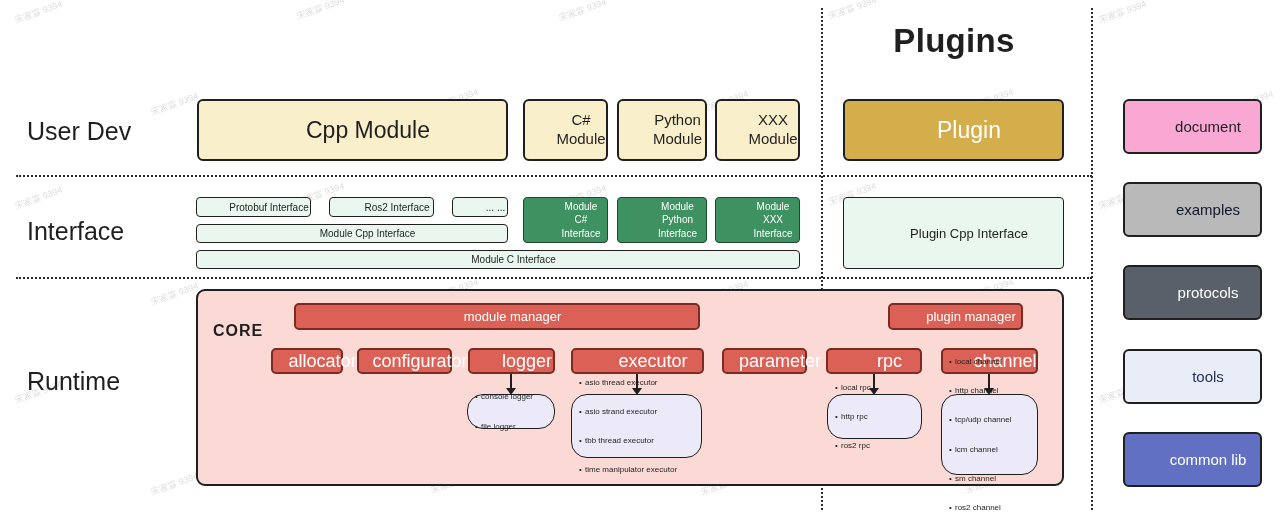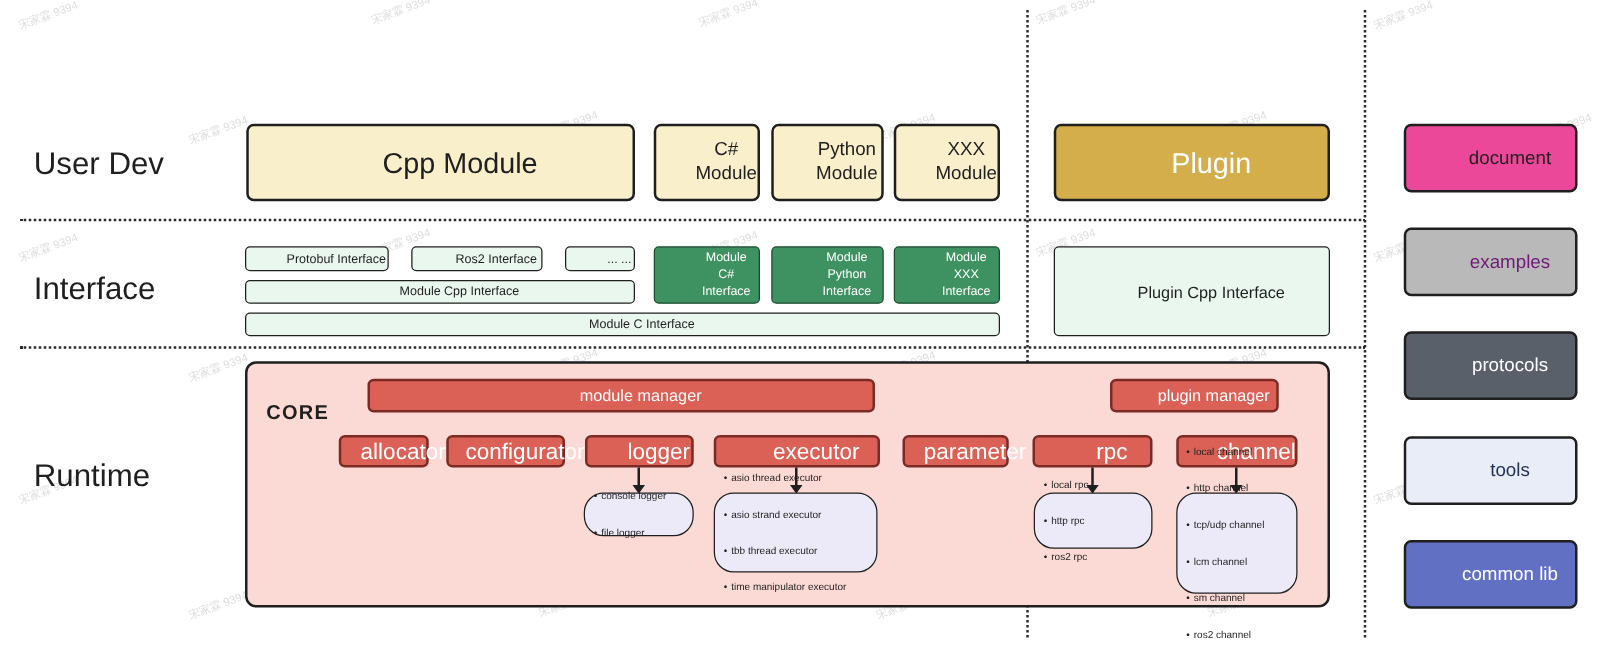--- a/index.html
+++ b/index.html
@@ -37,22 +37,22 @@
   .lav ul { margin:0; padding:0; list-style:none; text-align:left; }
   .lav li { font-size:8px; line-height:1.4; padding-left:7px; position:relative; white-space:nowrap; }
   .lav li::before { content:'•'; position:absolute; left:1px; }
 
   .arrow { position:absolute; width:2px; background:#1f1f1f; top:374px; height:14px; }
   .arrow::after { content:''; position:absolute; left:-4px; top:100%; width:0; height:0;
                   border-left:5px solid transparent; border-right:5px solid transparent;
                   border-top:7px solid #1f1f1f; }
 
   .others-box { font-size:15px; }
-  .bg-document  { background:#ec4899; }
-  .bg-examples  { background:#B9B9B9; color:#701a75; }
+  .bg-document  { background:#f9a8d4; }
+  .bg-examples  { background:#B9B9B9; color:#0f172a; }
   .bg-protocols { background:#596069; color:#ffffff; }
   .bg-tools     { background:#E9EDF8; color:#233253; }
   .bg-commonlib { background:#6170C2; color:#ffffff; }
 
   .wm { position:absolute; font-size:9px; color:#d2d2d2; transform:rotate(-20deg);
         white-space:nowrap; opacity:0.75; pointer-events:none; }
 </style>
 </head>
 <body>
 
@@ -87,20 +87,21 @@
     <span class="wm" style="left:430px;top:476px">宋家霖 9394</span>
     <span class="wm" style="left:700px;top:478px">宋家霖 9394</span>
     <span class="wm" style="left:965px;top:476px">宋家霖 9394</span>
   </div>
 
   <div class="vline" style="left:821px"></div>
   <div class="vline" style="left:1091px"></div>
   <div class="hline" style="top:175px"></div>
   <div class="hline" style="top:277px"></div>
 
+  <div class="section-title" style="left:854px;top:22px;width:200px">Plugins</div>
 
   <div class="row-label" style="left:27px;top:117px">User Dev</div>
   <div class="row-label" style="left:27px;top:217px">Interface</div>
   <div class="row-label" style="left:27px;top:367px">Runtime</div>
 
   <div class="box cream big-label" style="left:197px;top:99px;width:311px;height:62px">Cpp Module</div>
   <div class="box cream mid-label" style="left:523px;top:99px;width:85px;height:62px">C#
 Module</div>
   <div class="box cream mid-label" style="left:617px;top:99px;width:90px;height:62px">Python
 Module</div>

